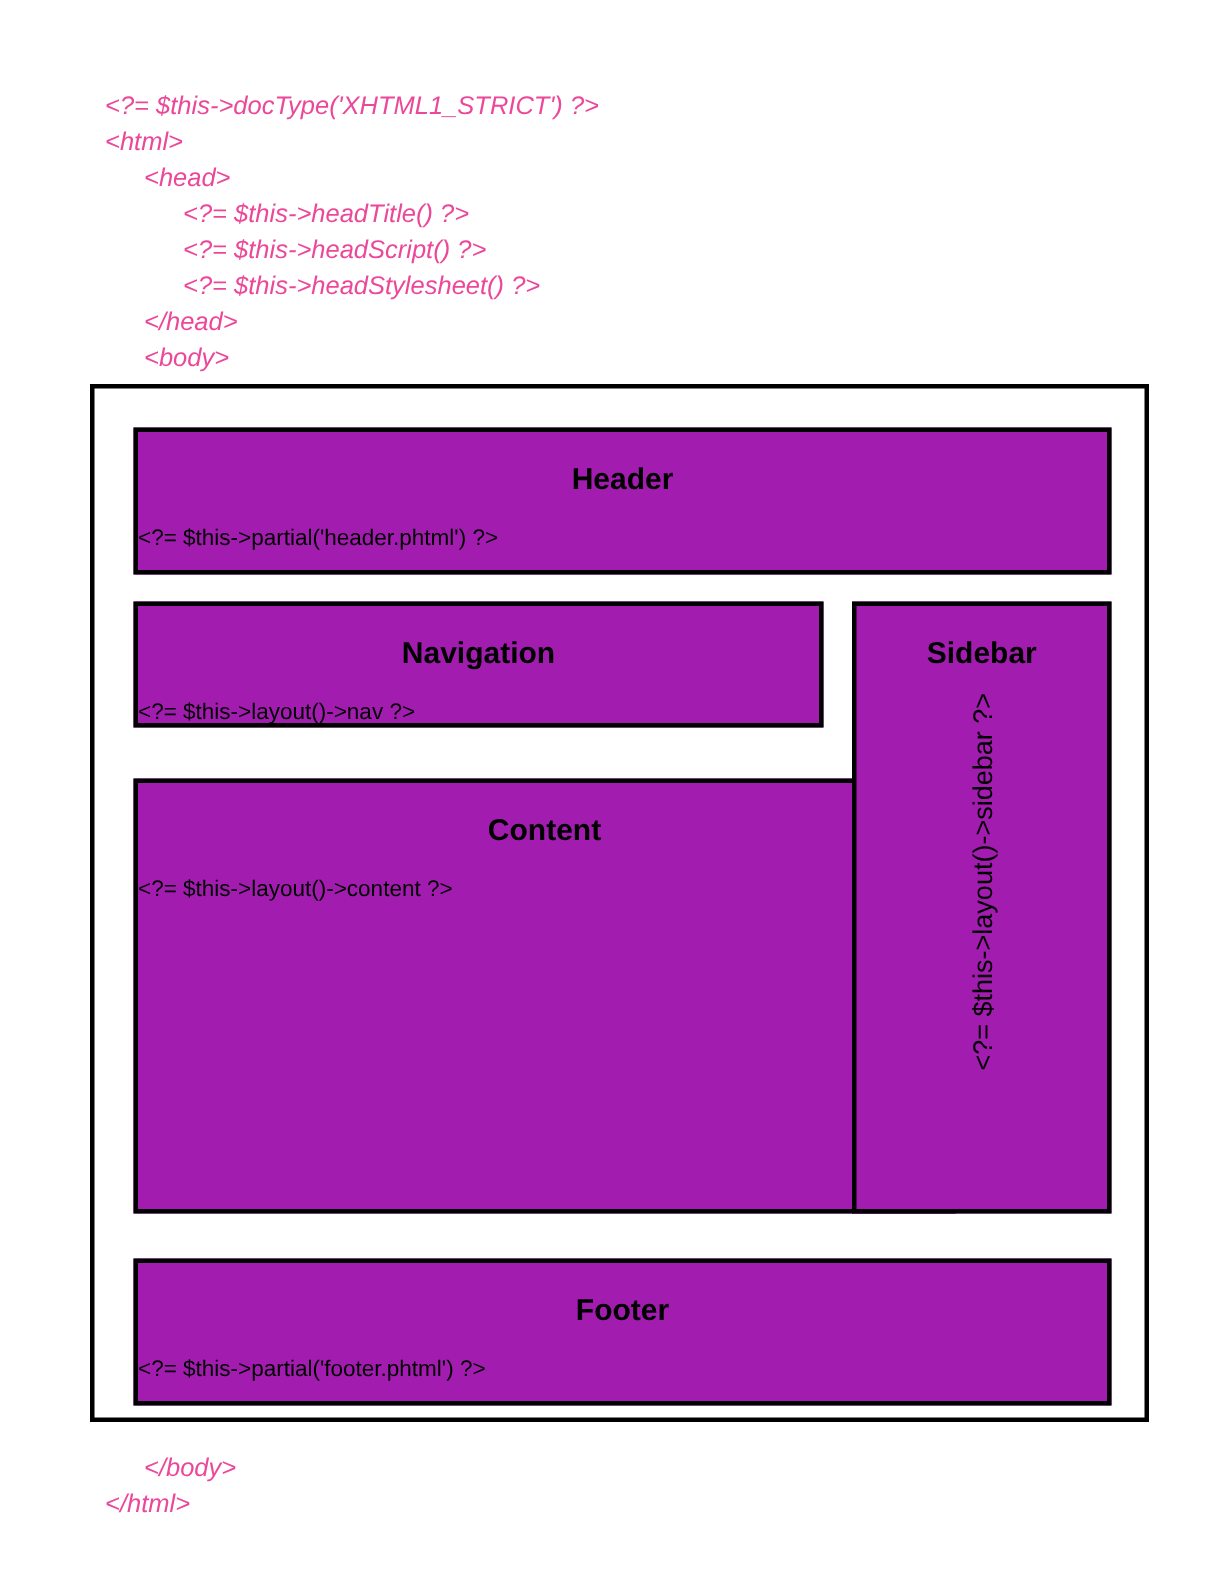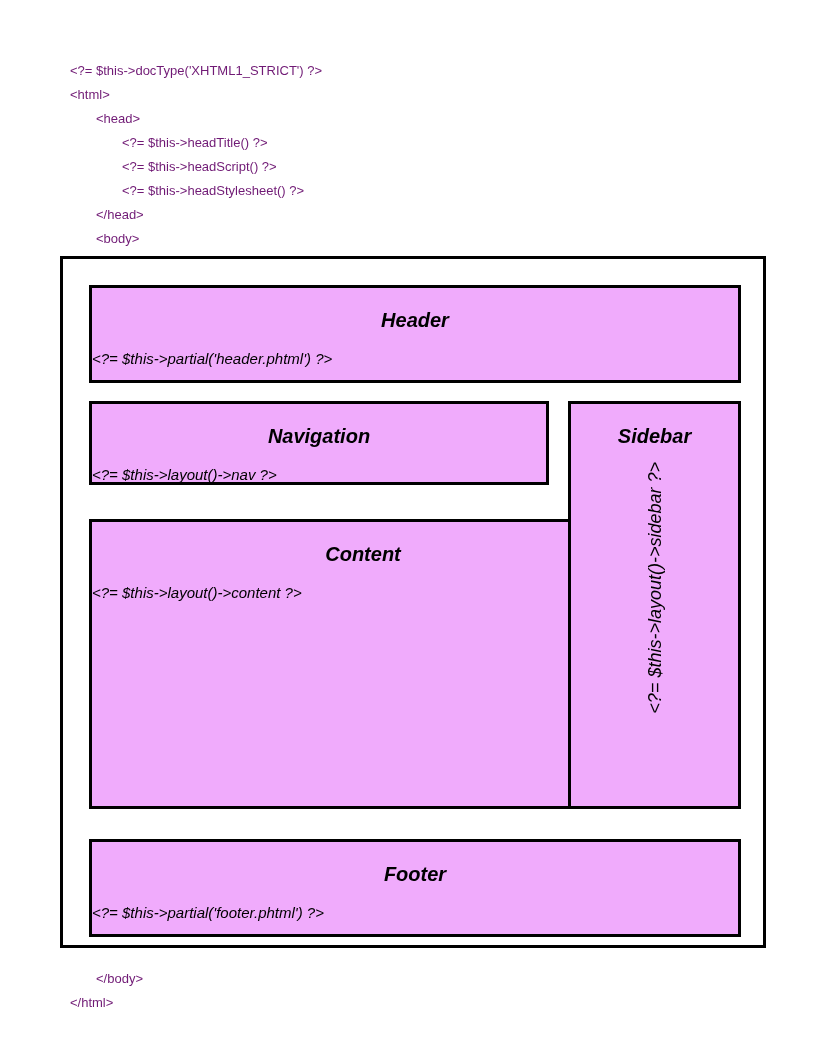--- a/index.html
+++ b/index.html
@@ -11,43 +11,43 @@
     width: 816px;
     height: 1056px;
     position: relative;
     font-family: "Liberation Sans", sans-serif;
     color: #000000;
     overflow: hidden;
   }
 
   .code-line {
     position: absolute;
-    font-size: 13px;
+    font-size: 17px;
     line-height: 17px;
     white-space: pre;
-    color: #701a75;
+    color: #ec4899;
+    font-style: italic;
   }
 
   #diagram-outer {
     position: absolute;
     left: 60px;
     top: 256px;
     width: 706px;
     height: 692px;
     border: 3px solid #000;
     box-sizing: border-box;
     background: #fff;
   }
 
   .box {
     position: absolute;
     border: 3px solid #000;
     box-sizing: border-box;
-    background: #f0abfc;
-    font-style: italic;
+    background: #a21caf;
   }
 
   .box-title {
     text-align: center;
     font-weight: bold;
     font-size: 20px;
     line-height: 20px;
   }
 
   .box-code {

